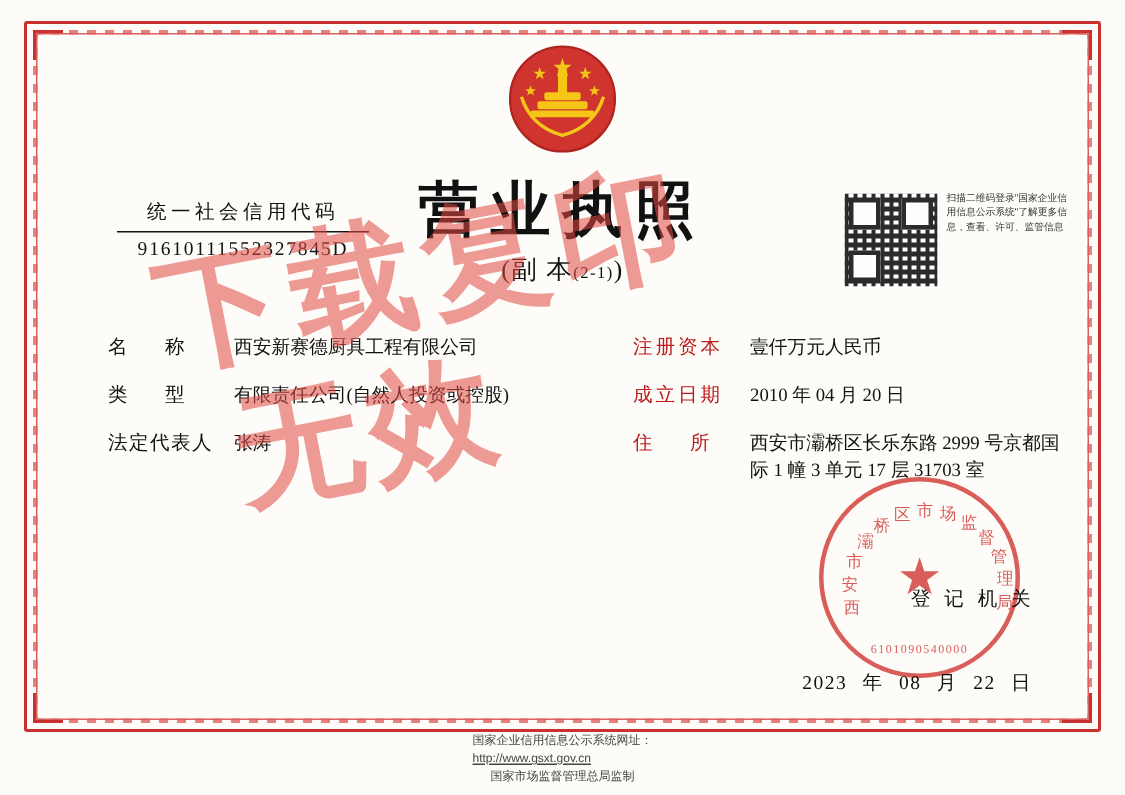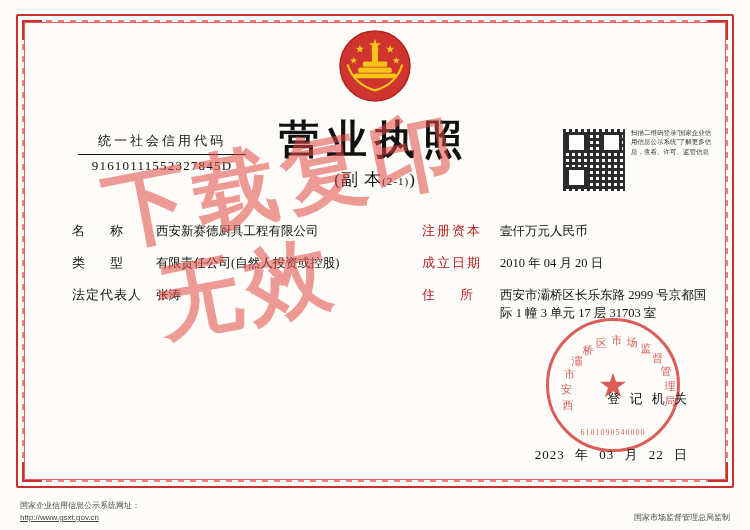--- a/index.html
+++ b/index.html
@@ -333,26 +333,27 @@
   .watermark .l2 { display: block; margin-left: 34px; }
 
   
   .footer {
     position: absolute;
     left: 20px;
     right: 20px;
     bottom: 6px;
     display: flex;
     justify-content: space-between;
-    align-items: flex-end;
+    align-items: center;
     font-size: 8px;
     color: #444;
     font-family: "Liberation Sans", sans-serif;
     line-height: 1.5;
     z-index: 3;
+    flex-direction: column;
   }
   .footer .col { white-space: nowrap; }
   .footer .mid { text-align: center; }
 </style>
 </head>
 <body>
 
 <div id="license">
 
   <div class="border-outer"></div>
@@ -460,21 +461,21 @@
       <span style="transform: rotate(83deg) translate(0, -52px) rotate(-83deg);">理</span>
       <span style="transform: rotate(100deg) translate(0, -52px) rotate(-100deg);">局</span>
     </div>
     <div class="star">★</div>
     <div class="seal-bottom-text">6101090540000</div>
   </div>
 
   <div class="date-line">
     <span>2023</span>
     <span class="num">年</span>
-    <span>03</span>
+    <span>08</span>
     <span class="num">月</span>
     <span>22</span>
     <span class="num">日</span>
   </div>
 
   <div class="watermark">
     <span>下载复印</span>
     <span class="l2">无效</span>
   </div>
 

